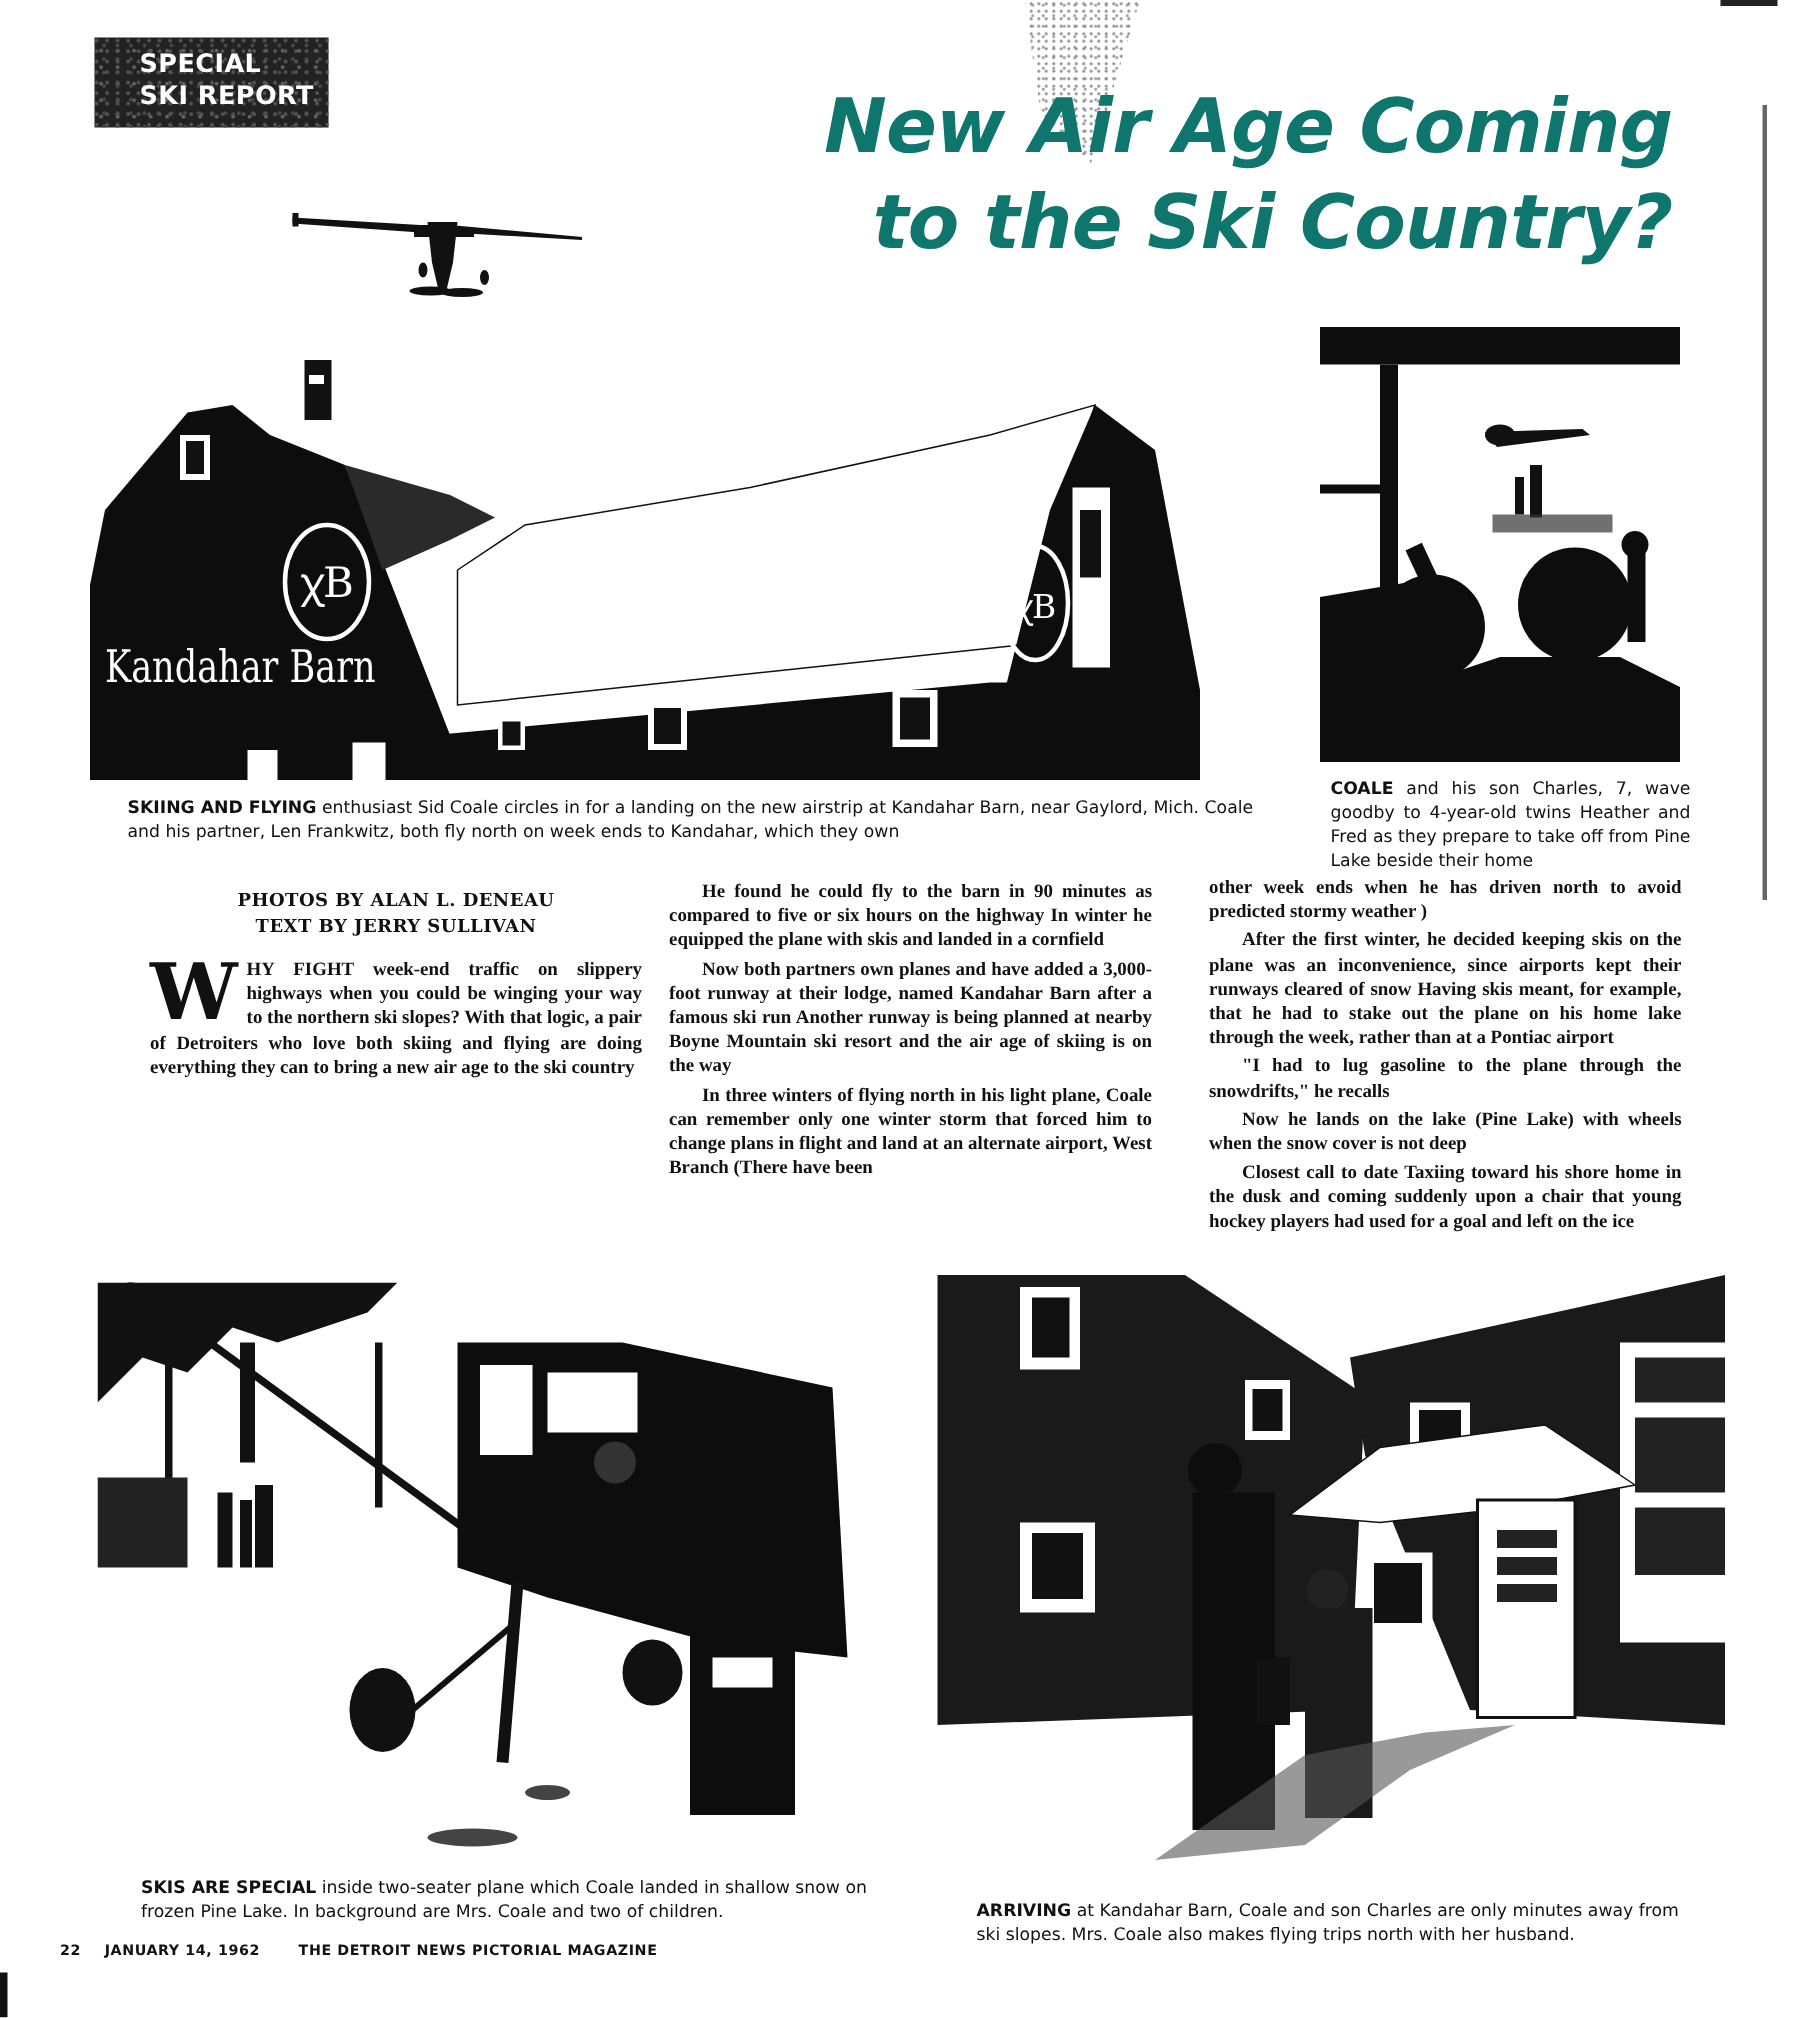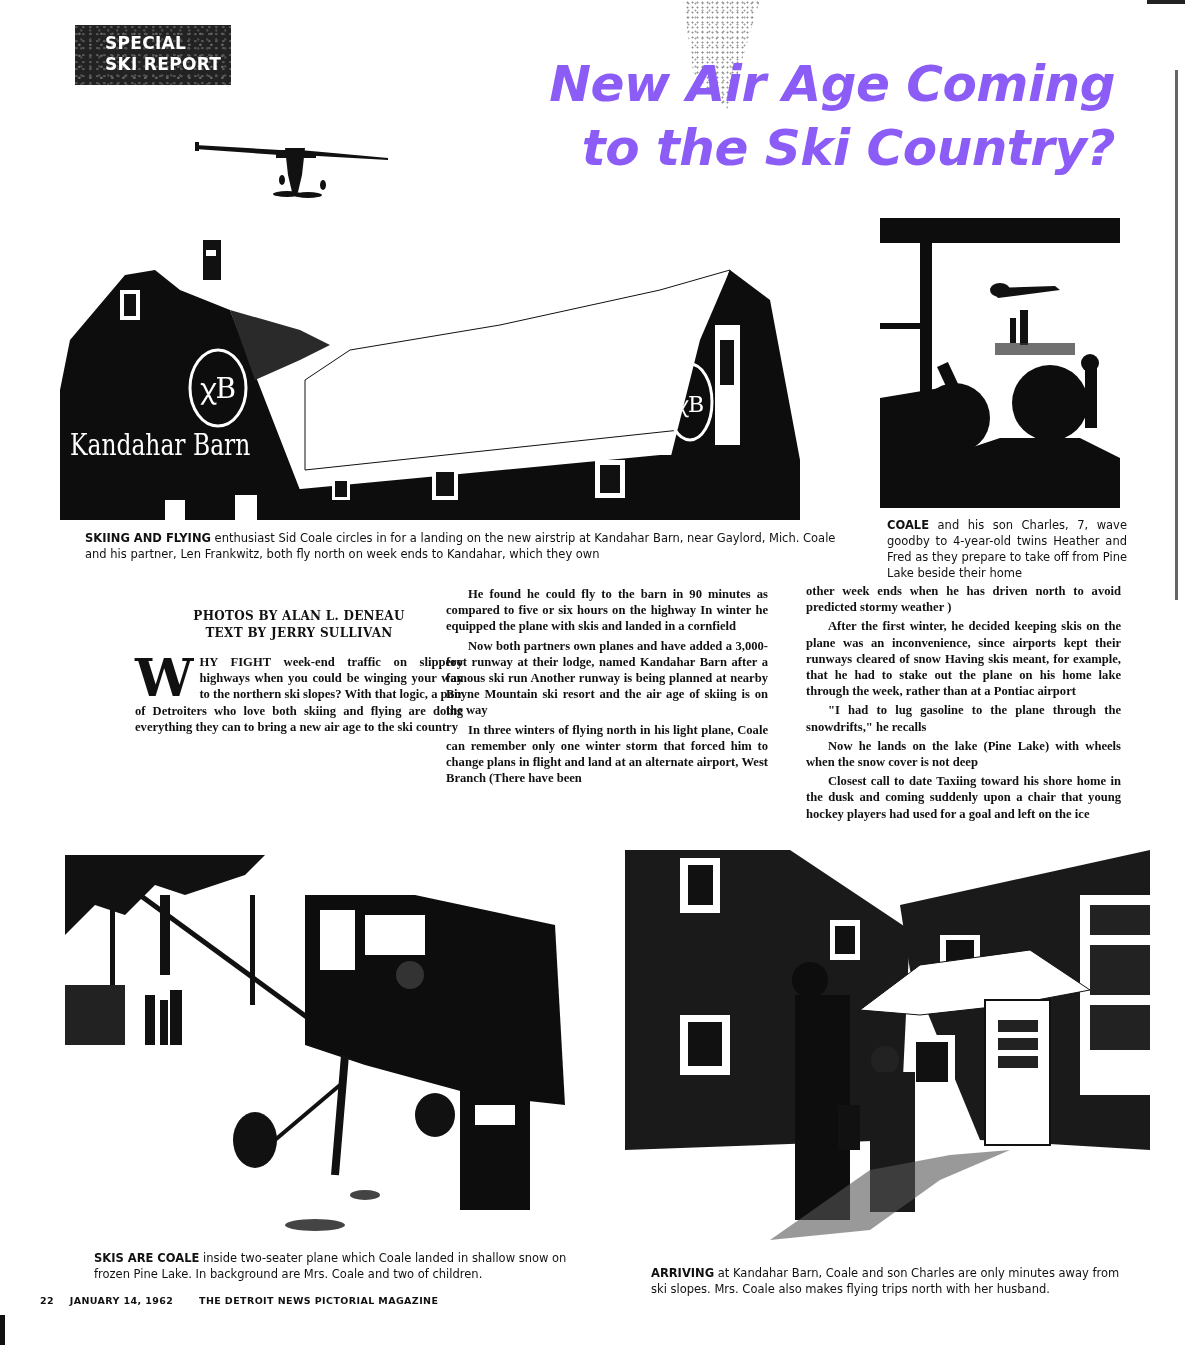--- a/index.html
+++ b/index.html
@@ -1,35 +1,35 @@
 <!DOCTYPE html>
 <html><head>
 <meta charset="utf-8">
 <style>
   * { box-sizing: border-box; margin: 0; padding: 0; }
   html, body { width: 1200px; height: 1345px; background: #ffffff; overflow: hidden; }
   body { position: relative; font-family: "Liberation Serif", serif; color: #111; }
 
   .badge {
-    position: absolute; left: 75px; top: 25px; width: 156px; height: 60px;
+    position: absolute; left: 63px; top: 25px; width: 156px; height: 60px;
     background: #222;
     background-image:
       radial-gradient(circle at 20% 30%, #555 1px, transparent 1.5px),
       radial-gradient(circle at 70% 60%, #4a4a4a 1px, transparent 1.5px),
       radial-gradient(circle at 40% 80%, #666 1px, transparent 1.5px);
     background-size: 7px 7px, 9px 9px, 11px 11px;
     color: #fff; font-family: "DejaVu Sans", sans-serif; font-weight: bold;
     font-size: 17px; line-height: 21px; padding: 8px 0 0 30px; letter-spacing: 0.3px;
   }
   .badge span { display: block; }
 
   .headline {
     position: absolute; right: 85px; top: 52px; text-align: right;
     font-family: "DejaVu Sans", sans-serif; font-weight: bold; font-style: italic;
-    font-size: 50px; line-height: 64px; color: #8b5cf6; letter-spacing: -0.5px;
+    font-size: 50px; line-height: 64px; color: #0f766e; letter-spacing: -0.5px;
   }
   .headline-speckle {
     position: absolute; left: 650px; top: 0px; width: 110px; height: 110px;
     background-image:
       radial-gradient(circle, #333 0.8px, transparent 1.2px),
       radial-gradient(circle, #555 0.8px, transparent 1.2px);
     background-size: 5px 5px, 7px 7px; opacity: 0.55;
     clip-path: polygon(30% 0, 100% 0, 70% 100%, 40% 70%);
   }
 
@@ -151,21 +151,21 @@
 </svg>
 
 <div class="cap" style="left:85px;top:530px;width:760px;">
   <b>SKIING AND FLYING</b><span> enthusiast Sid Coale circles in for a landing on the new airstrip at Kandahar Barn, near Gaylord, Mich. Coale and his partner, Len Frankwitz, both fly north on week ends to Kandahar, which they own</span>
 </div>
 
 <div class="cap" style="left:887px;top:517px;width:240px;text-align:justify;">
   <b>COALE</b><span> and his son Charles, 7, wave goodby to 4-year-old twins Heather and Fred as they prepare to take off from Pine Lake beside their home</span>
 </div>
 
-<div class="col" style="left:100px;top:608px;width:328px;margin-left:35px;">
+<div class="col" style="left:100px;top:592px;width:328px;">
   <div class="credits">
     <div>PHOTOS BY ALAN L. DENEAU</div>
     <div>TEXT BY JERRY SULLIVAN</div>
   </div>
   <p class="noindent">
     <span class="dropcap">W</span><span>HY FIGHT</span><span> week-end traffic on slippery highways when you could be winging your way to the northern ski slopes? With that logic, a pair of Detroiters who love both skiing and flying are doing everything they can to bring a new air age to the ski country</span>
   </p>
 </div>
 
 <div class="col" style="left:446px;top:586px;width:322px;">
@@ -244,21 +244,21 @@
   <rect x="175" y="155" width="55" height="225" fill="#0d0d0d"></rect>
   <rect x="218" y="265" width="22" height="45" fill="#111"></rect>
 
   <circle cx="265" cy="220" r="14" fill="#222"></circle>
   <rect x="250" y="232" width="45" height="140" fill="#1a1a1a"></rect>
 
   <polygon points="150,400 250,330 330,315 390,310 320,340 250,390" fill="#555" opacity="0.6"></polygon>
 </svg>
 
 <div class="cap" style="left:94px;top:1250px;width:500px;">
-  <b>SKIS ARE COALE</b><span> inside two-seater plane which Coale landed in shallow snow on frozen Pine Lake. In background are Mrs. Coale and two of children.</span>
+  <b>SKIS ARE SPECIAL</b><span> inside two-seater plane which Coale landed in shallow snow on frozen Pine Lake. In background are Mrs. Coale and two of children.</span>
 </div>
 
 <div class="cap" style="left:651px;top:1265px;width:470px;">
   <b>ARRIVING</b><span> at Kandahar Barn, Coale and son Charles are only minutes away from ski slopes. Mrs. Coale also makes flying trips north with her husband.</span>
 </div>
 
 <div class="footer">
   <span style="margin-right:12px;text-align:right;">22</span>
   <span>JANUARY 14, 1962</span>
   <span>THE DETROIT NEWS PICTORIAL MAGAZINE</span>

